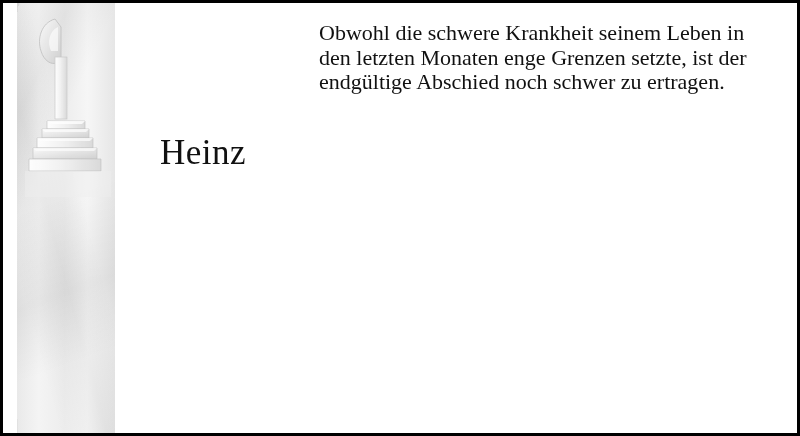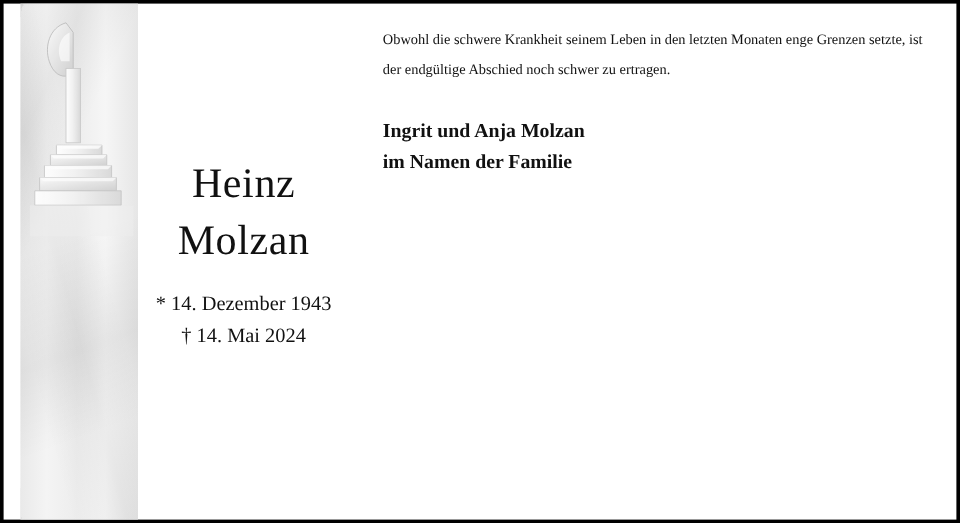--- a/index.html
+++ b/index.html
@@ -91,21 +91,21 @@
     line-height: 27px;
   }
   
   .right-panel {
     flex: 1 1 auto;
     box-sizing: border-box;
     padding: 18px 22px 10px 20px;
     color: #111111;
   }
   .para {
-    font-size: 12px;
+    font-size: 22px;
     line-height: 24.5px;
     margin: 0 0 15px 0;
     text-align: left;
   }
   .signature {
     margin-top: 26px;
   }
   .signature .sig-line {
     font-size: 16.5px;
     line-height: 26px;
@@ -147,32 +147,23 @@
       <path d="M22 104 L60 104 L57 107 L25 107 Z" fill="#ffffff" opacity="0.8"></path>
       <path d="M17 112 L64 112 L61 115 L20 115 Z" fill="#ffffff" opacity="0.7"></path>
       <path d="M12 121 L68 121 L65 124 L15 124 Z" fill="#ffffff" opacity="0.7"></path>
       <path d="M8 131 L72 131 L69 134 L11 134 Z" fill="#ffffff" opacity="0.65"></path>
 
       <rect x="0" y="154" width="86" height="26" fill="#ededed" opacity="0.5"></rect>
     </svg>
 
     <div class="name-block">
       <div class="name-line">Heinz</div>
-      <div class="name-line">Molzan</div>
     </div>
 
-    <div class="dates">
-      <div>* 14. Dezember 1943</div>
-      <div>† 14. Mai 2024</div>
-    </div>
   </div>
 
   <div class="right-panel">
     <p class="para">Obwohl die schwere Krankheit seinem Leben in den letzten Monaten enge Grenzen setzte, ist der endgültige Abschied noch schwer zu ertragen.</p>
 
-    <div class="signature">
-      <div class="sig-line">Ingrit und Anja Molzan</div>
-      <div class="sig-line">im Namen der Familie</div>
-    </div>
 
   </div>
 
 </div>
 
 </body></html>

